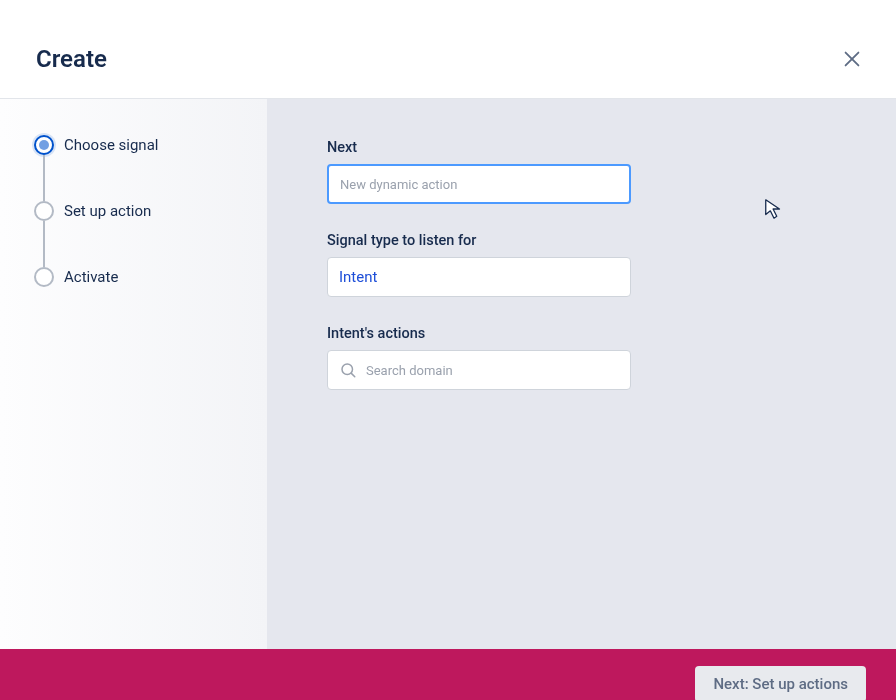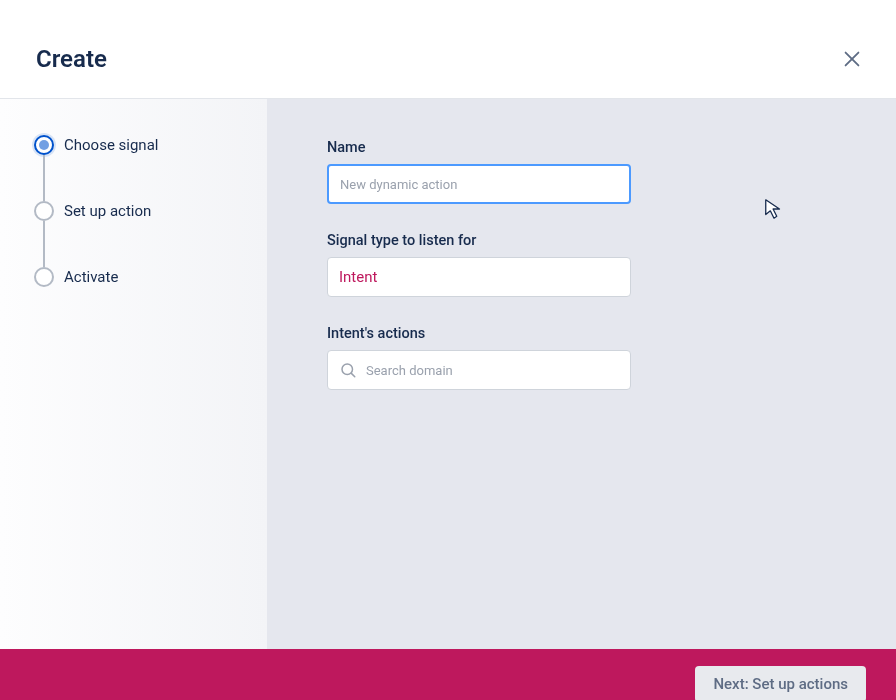--- a/index.html
+++ b/index.html
@@ -29,21 +29,21 @@
     .step-label { font-size: 15px; color: #172b4d; line-height: 20px; }
 
     
     .main { flex: 1; background: #e5e7ee; padding: 40px 60px 20px 60px; }
     .field { margin-bottom: 28px; }
     .field-label { display: block; font-size: 14.5px; font-weight: 500; color: #172b4d; margin-bottom: 8px; }
     .text-input, .select-input, .search-input { width: 304px; height: 40px; border: 1px solid #cfd4db; border-radius: 4px; background: #fff; font-size: 13px; color: #172b4d; padding: 0 12px; font-family: inherit; outline: none; }
     .text-input::placeholder, .search-input::placeholder { color: #9aa1ad; }
     .text-input.focused { border: 2px solid #4c9aff; padding: 0 11px; }
     .select-wrap { position: relative; width: 304px; }
-    .select-value { position: absolute; inset: 0; display: flex; align-items: center; padding: 0 12px; font-size: 15px; color: #be185d; pointer-events: none; }
+    .select-value { position: absolute; inset: 0; display: flex; align-items: center; padding: 0 12px; font-size: 15px; color: #1d4ed8; pointer-events: none; }
     .select-input { color: transparent; cursor: pointer; }
     
     .search-wrap { position: relative; width: 352px; }
     .search-icon { position: absolute; left: 12px; top: 50%; transform: translateY(-50%); width: 18px; height: 18px; color: #9aa1ad; pointer-events: none; }
     .search-input { padding-left: 38px; }
 
     
     .footer { height: 70px; display: flex; align-items: center; justify-content: flex-end; padding: 0 30px; background: #be185d; }
     .next-btn { height: 36px; padding: 0 18px; border-radius: 4px; background: #e8eaee; color: #5e6c84; font-size: 15px; font-weight: 500; border: none; cursor: pointer; font-family: inherit; }
 
@@ -81,21 +81,21 @@
         </li>
         <li class="step">
           <span class="step-dot"></span>
           <span class="step-label">Activate</span>
         </li>
       </ul>
     </div>
 
     <div class="main">
       <div class="field">
-        <label class="field-label">Name</label>
+        <label class="field-label">Next</label>
         <input type="text" class="text-input focused" placeholder="New dynamic action" style="">
       </div>
       <div class="field">
         <label class="field-label">Signal type to listen for</label>
         <div class="select-wrap">
           <div class="select-input"></div>
           <div class="select-value">Intent</div>
         </div>
       </div>
       <div class="field">

